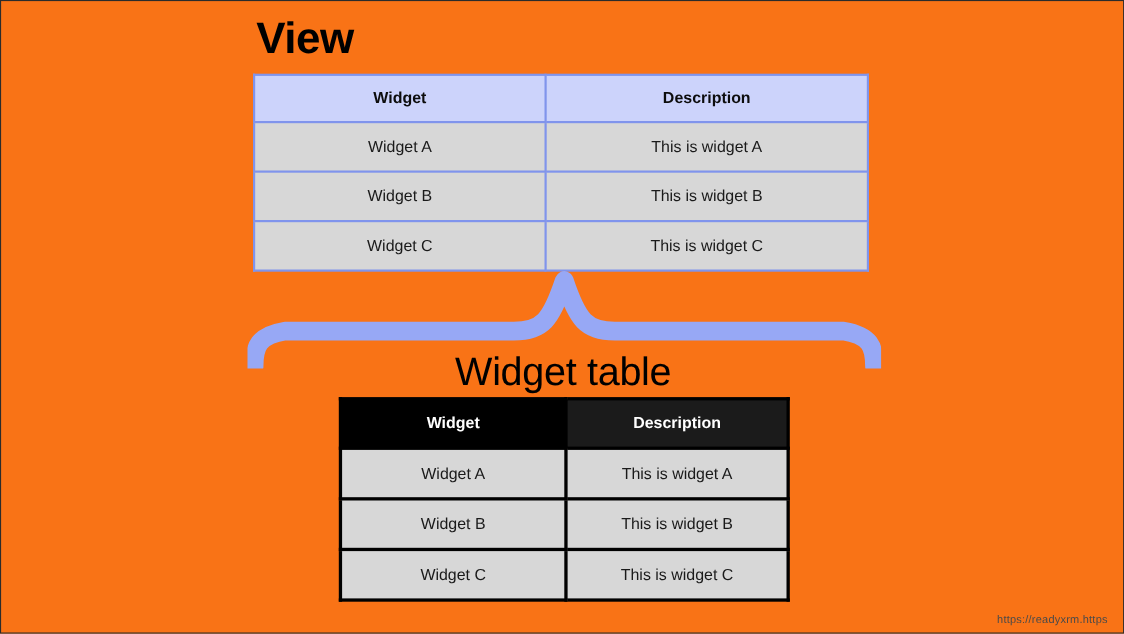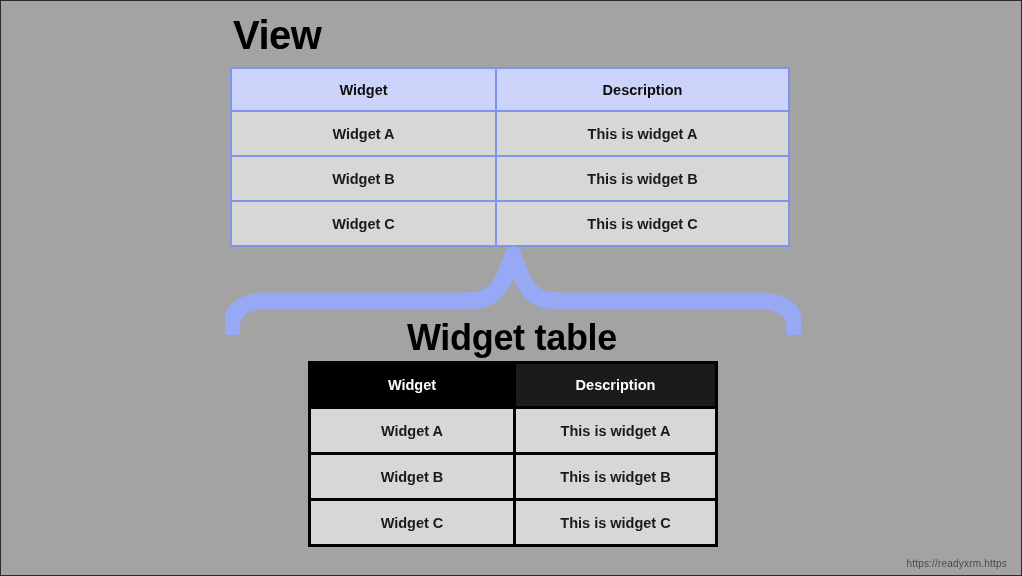--- a/index.html
+++ b/index.html
@@ -11,21 +11,21 @@
     width: 1022px;
     height: 576px;
     font-family: "Liberation Sans", sans-serif;
     overflow: hidden;
   }
 
   .slide {
     position: relative;
     width: 1022px;
     height: 576px;
-    background: #a3a3a3;
+    background: #f97316;
     box-sizing: border-box;
     border: 1px solid #2b2b2b;
     overflow: hidden;
   }
 
   
   .title-view {
     position: absolute;
     left: 232px;
     top: 12px;
@@ -36,39 +36,39 @@
     line-height: 1.1;
     white-space: nowrap;
   }
   .title-widget-table {
     position: absolute;
     left: 0;
     top: 316px;
     width: 1022px;
     text-align: center;
     font-size: 36px;
-    font-weight: 700;
+    font-weight: 400;
     letter-spacing: -0.3px;
     color: #000000;
     line-height: 1.15;
     white-space: nowrap;
   }
 
   
   .tbl {
     position: absolute;
     border-collapse: collapse;
     table-layout: fixed;
   }
   .tbl td, .tbl th {
     padding: 0;
     margin: 0;
     text-align: center;
     vertical-align: middle;
-    font-weight: bold;
+    font-weight: normal;
   }
 
   
   .tbl-view {
     left: 229px;
     top: 66px;
     width: 558px;
     border: 2px solid #8094ec;
   }
   .tbl-view th, .tbl-view td {

